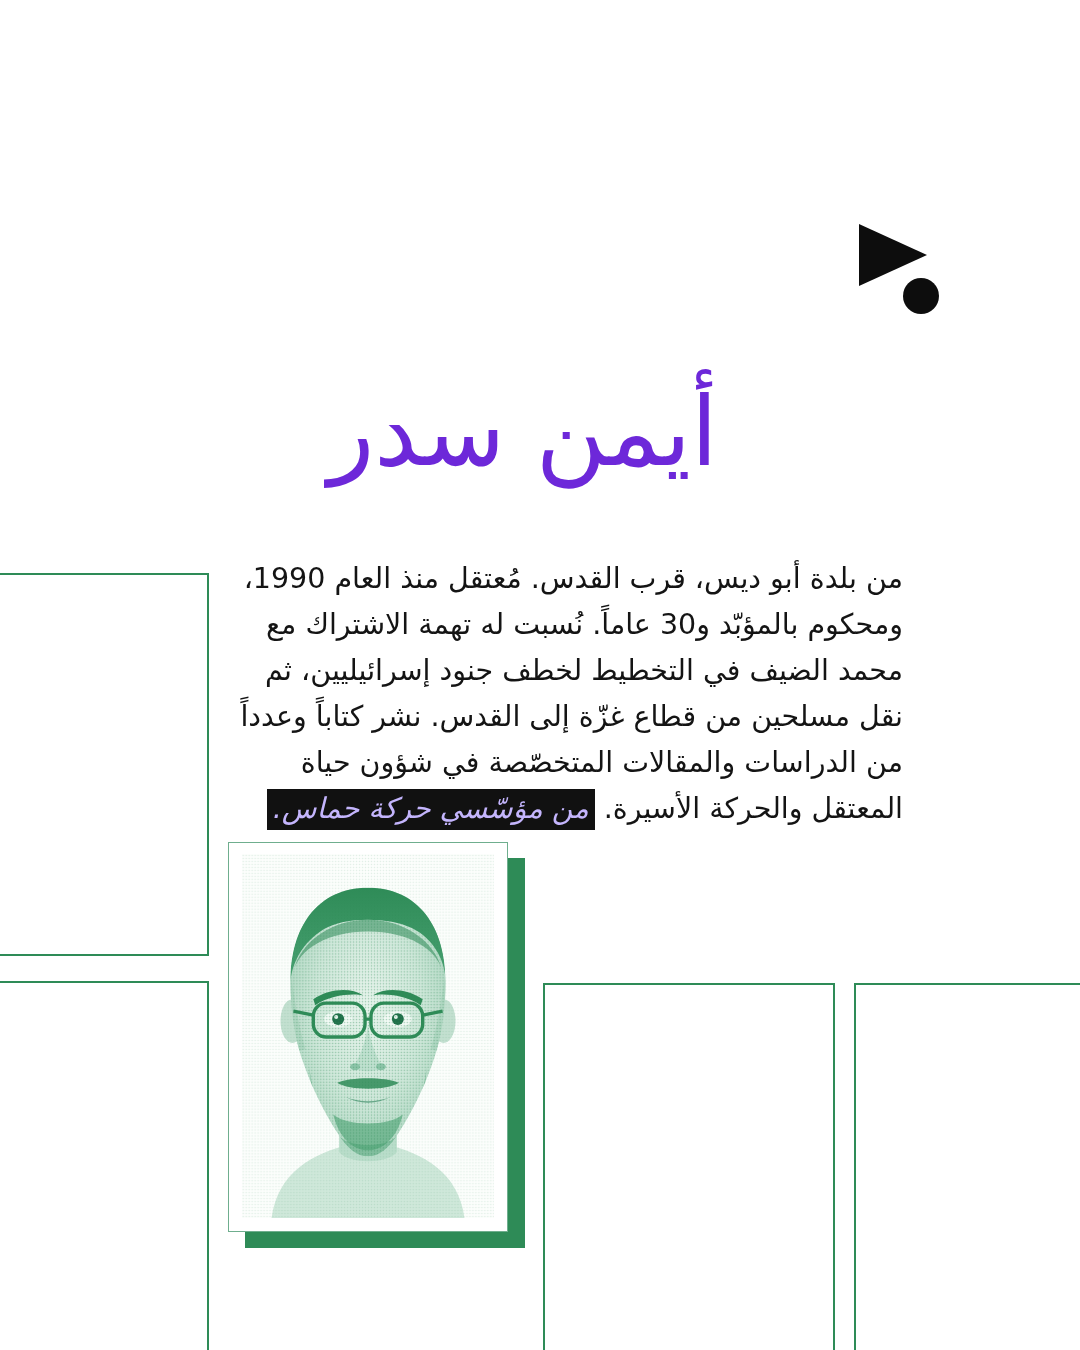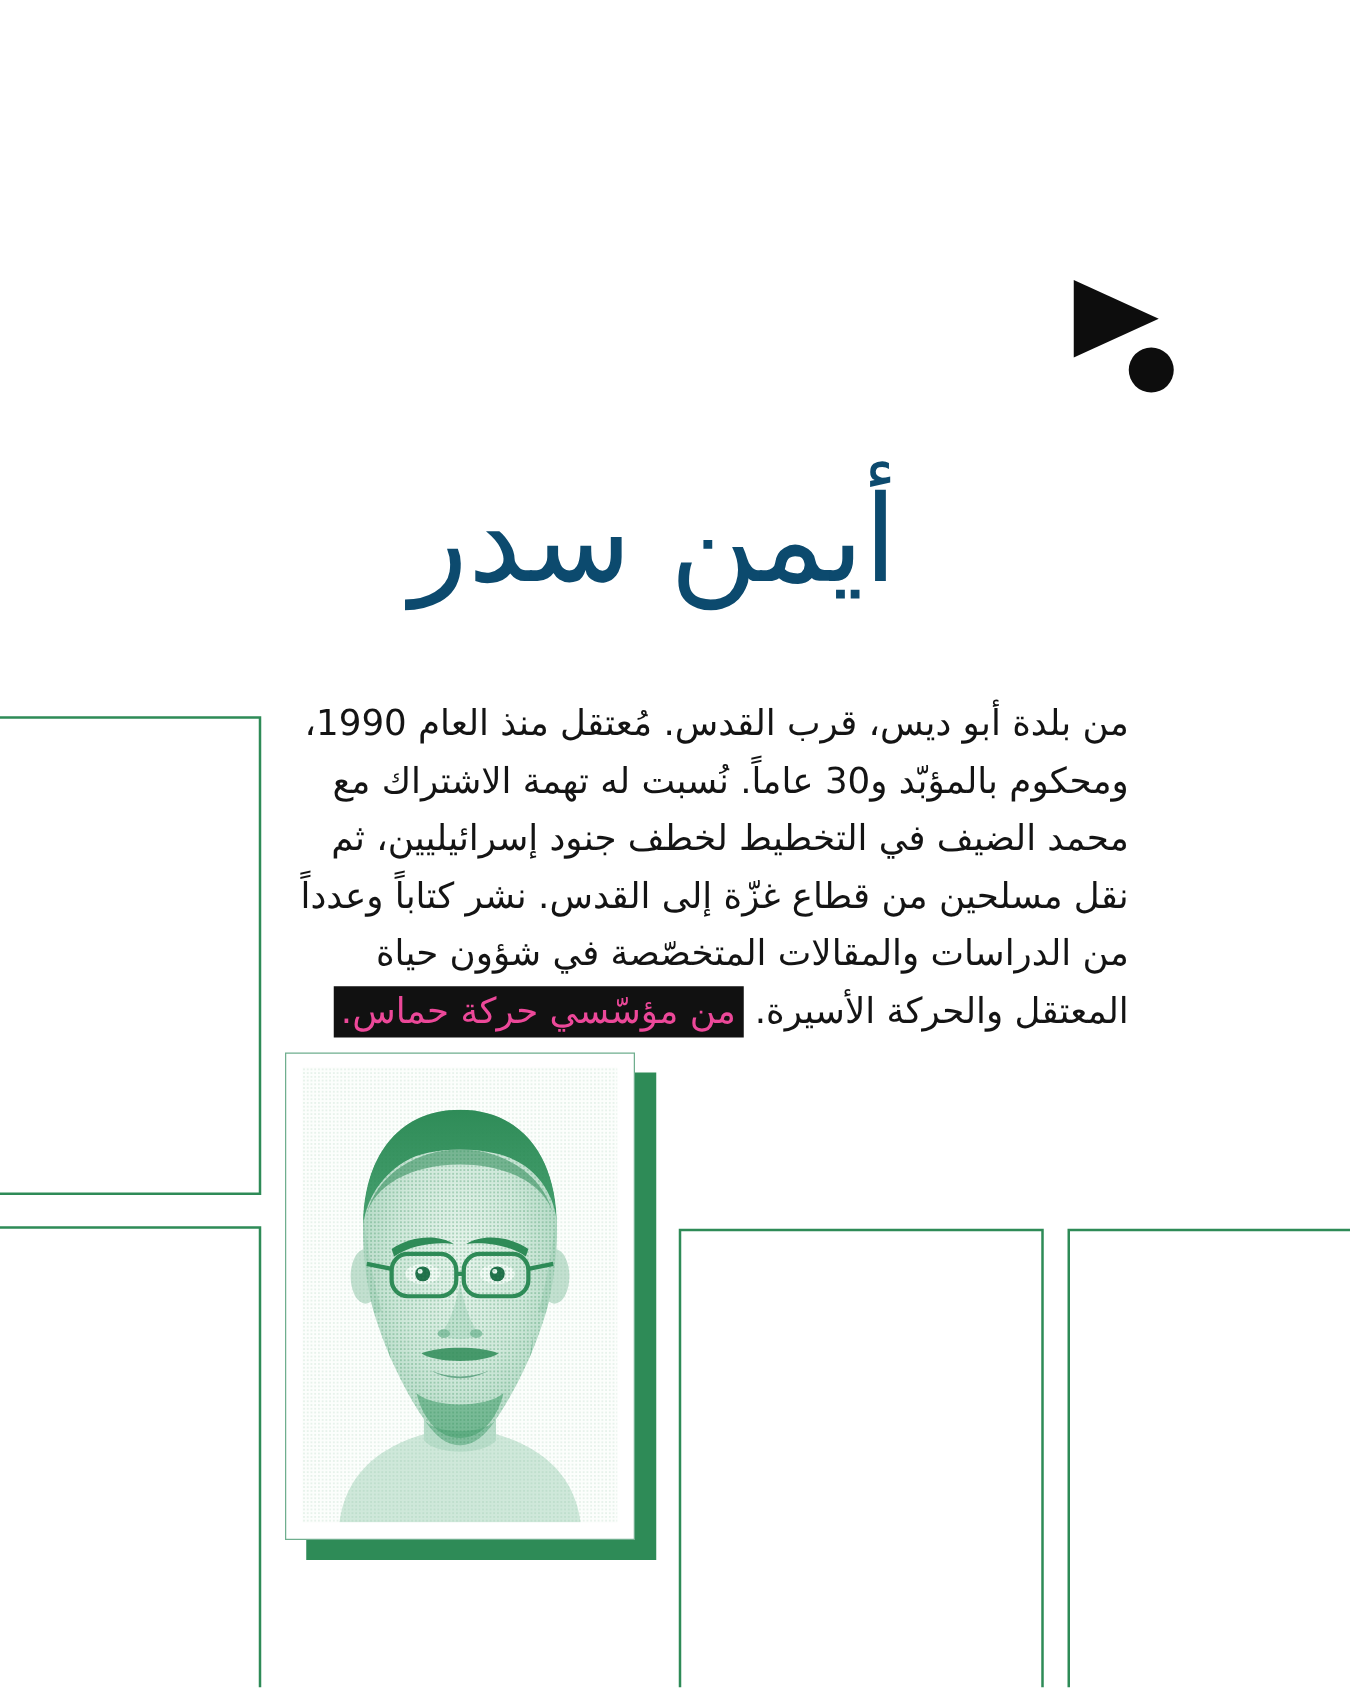--- a/index.html
+++ b/index.html
@@ -66,44 +66,45 @@
     position: absolute;
     right: 152px;
     top: 382px;
     width: 600px;
     text-align: left;
     direction: rtl;
     font-family: "DejaVu Sans", "Liberation Sans", sans-serif;
     font-size: 96px;
     line-height: 1.05;
     font-weight: 400;
-    color: #0c4a6e;
+    color: #6d28d9;
     white-space: nowrap;
     margin-left: 46px;
   }
 
   
   .bio {
     position: absolute;
     right: 177px;
     top: 556px;
     width: 680px;
     direction: rtl;
     text-align: right;
     font-family: "DejaVu Sans", "Liberation Sans", sans-serif;
     font-size: 28.5px;
     line-height: 46px;
     color: #141414;
     letter-spacing: 0;
   }
   .bio .hl {
     background: #111111;
-    color: #ec4899;
+    color: #c4b5fd;
     padding: 3px 6px 5px 6px;
     box-decoration-break: clone;
+    font-style: italic;
     -webkit-box-decoration-break: clone;
   }
 
   
   .photo-wrap {
     position: absolute;
     left: 228px;
     top: 842px;
     width: 297px;
     height: 406px;

